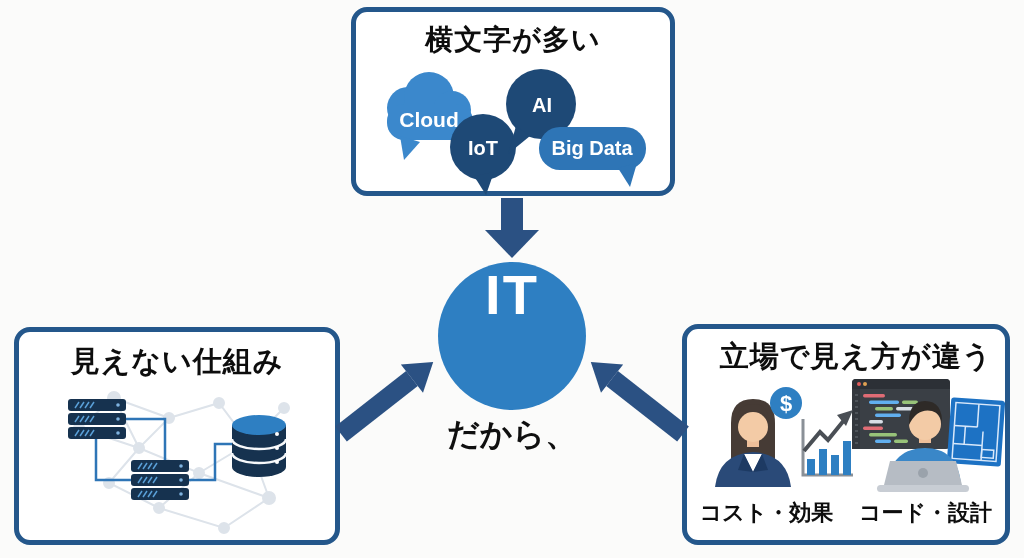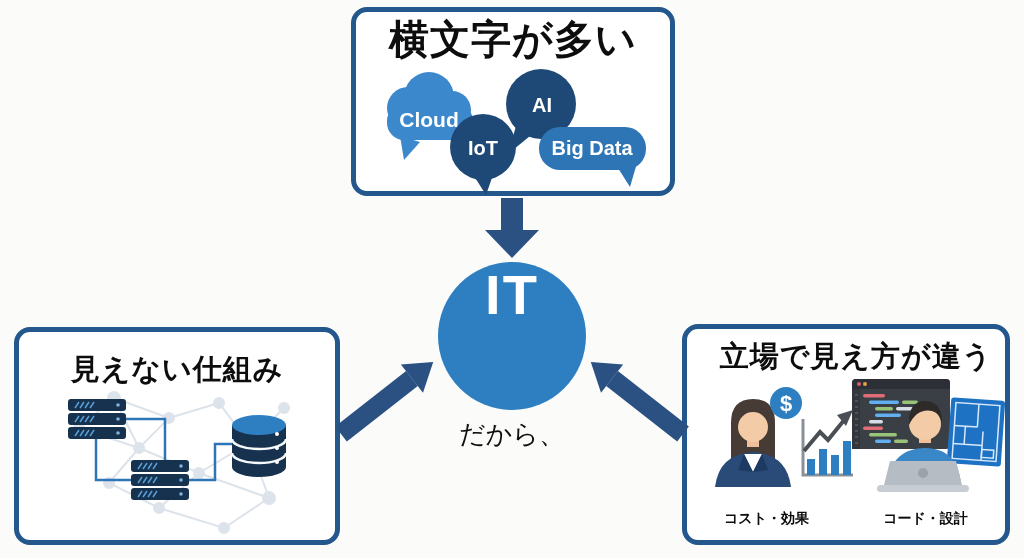--- a/index.html
+++ b/index.html
@@ -1,35 +1,35 @@
 <!DOCTYPE html>
 <html><head>
 <meta charset="utf-8">
 <style>
   html,body{margin:0;padding:0;background:#fbfbfa;font-family:"Liberation Sans","DejaVu Sans",sans-serif;}
   .canvas{position:relative;width:1024px;height:558px;background:#fbfbfa;overflow:hidden;}
   .box{position:absolute;background:#ffffff;border:5px solid #24578b;border-radius:16px;box-sizing:border-box;}
   .box-title{text-align:center;font-weight:900;color:#0d0d0d;letter-spacing:1px;}
   #top-box{left:351px;top:7px;width:324px;height:189px;}
-  #top-box .box-title{font-size:40px;text-align:center;}
+  #top-box .box-title{margin-top:9px;font-size:28px;text-align:center;}
   #left-box{left:14px;top:327px;width:326px;height:218px;}
-  #left-box .box-title{margin-top:18px;font-size:29px;}
+  #left-box .box-title{margin-top:10px;font-size:29px;}
   #right-box{left:682px;top:324px;width:328px;height:221px;padding-left:20px;}
   #right-box .box-title{margin-top:8px;font-size:29px;}
   .illus{position:absolute;left:0;}
   #bubble-svg{top:46px;}
   #servers-svg{top:56px;}
   #persona-svg{top:46px;}
   .persona-labels{position:absolute;left:0;bottom:12px;width:100%;display:flex;}
-  .persona-labels span{flex:1;text-align:center;font-size:14px;font-weight:900;color:#0d0d0d;}
+  .persona-labels span{flex:1;text-align:center;font-size:22px;font-weight:900;color:#0d0d0d;}
   #it-circle{position:absolute;left:438px;top:262px;width:148px;height:148px;border-radius:50%;
     background:#2e7fc2;display:flex;align-items:flex-start;justify-content:center;}
   #it-circle .it-label{color:#ffffff;font-size:56px;font-weight:900;letter-spacing:2px;}
   #caption{position:absolute;left:362px;top:416px;width:300px;text-align:center;
-    font-size:26px;line-height:37px;font-weight:400;color:#0f0f0f;}
+    font-size:32px;line-height:37px;font-weight:700;color:#0f0f0f;}
   #arrows{position:absolute;left:0;top:0;pointer-events:none;}
   svg text{font-family:"Liberation Sans","DejaVu Sans",sans-serif;}
 </style>
 </head>
 <body>
 
 <div class="canvas">
 
   <div class="box" id="top-box">
     <div class="box-title">横文字が多い</div>

